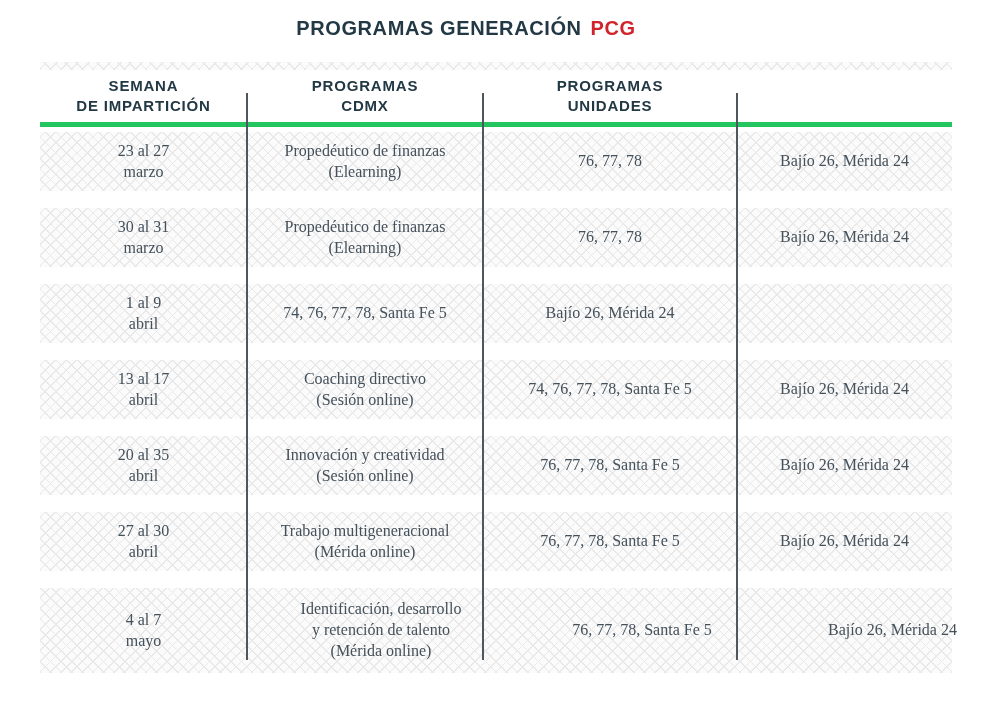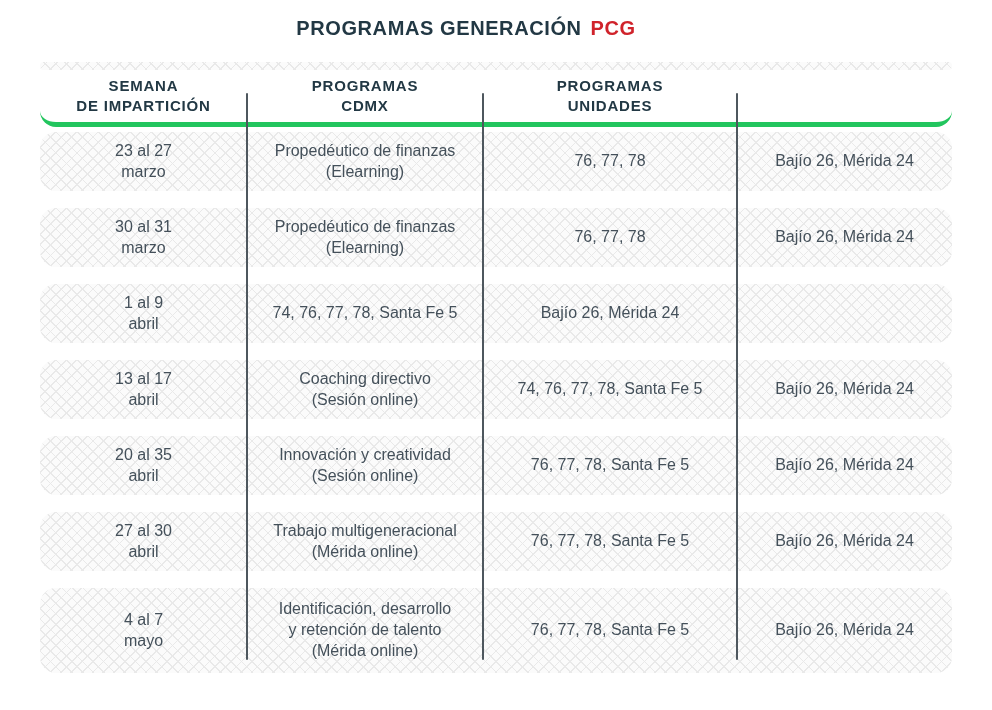--- a/index.html
+++ b/index.html
@@ -1,15 +1,15 @@
 <!DOCTYPE html>
 <html><head>
 <meta charset="utf-8">
 <style>
-  * { margin:0; padding:0; box-sizing:border-box;border-radius:16px; }
+  * { margin:0; padding:0; box-sizing:border-box; }
   html,body { background:#ffffff; }
   .page {
     position:relative;
     width:992px; height:710px;
     background:#ffffff;
     font-family:"Liberation Sans", sans-serif;
     overflow:hidden;
   }
   .title-wrap {
     position:absolute; top:17px; left:0; width:932px;
@@ -44,22 +44,23 @@
     text-align:center;
     font-size:15px; font-weight:bold; letter-spacing:0.8px;
     line-height:1.35;
     color:#223844;
     white-space:pre-line;
   }
   .body-rows { margin-top:5px; }
   .row {
     min-height:59px;
     margin-bottom:17px;
+    font-family:Liberation Serif, serif;
   }
-  .row.tall { min-height:85px; }
+  .row.tall { min-height:85px;gap:16px; }
   .row:last-child { margin-bottom:0; }
   .cell {
     display:flex; align-items:center; justify-content:center;
     text-align:center;
     font-size:16px;
     line-height:1.3;
     color:#44505a;
     white-space:pre-line;
     padding:4px 6px;
   }

